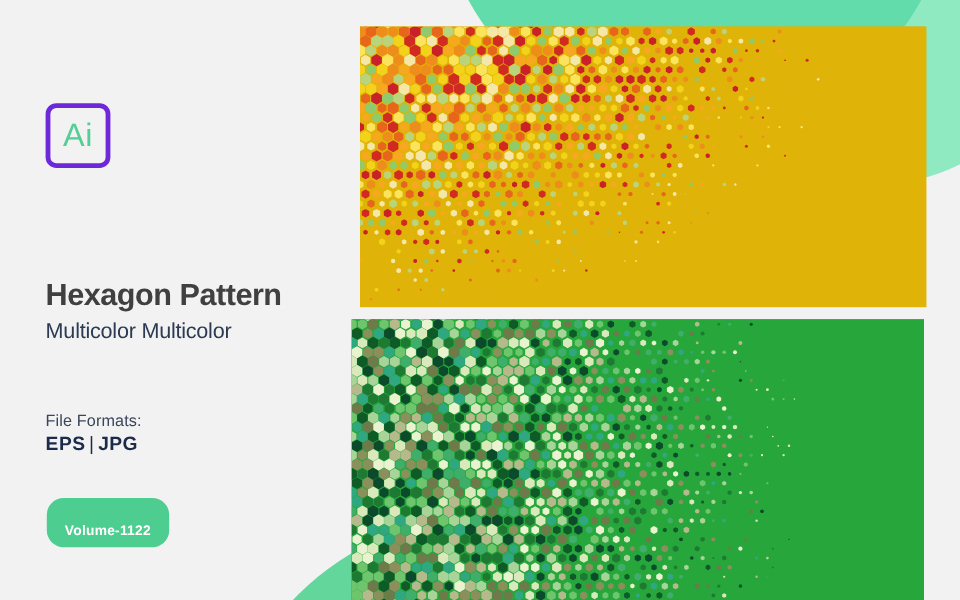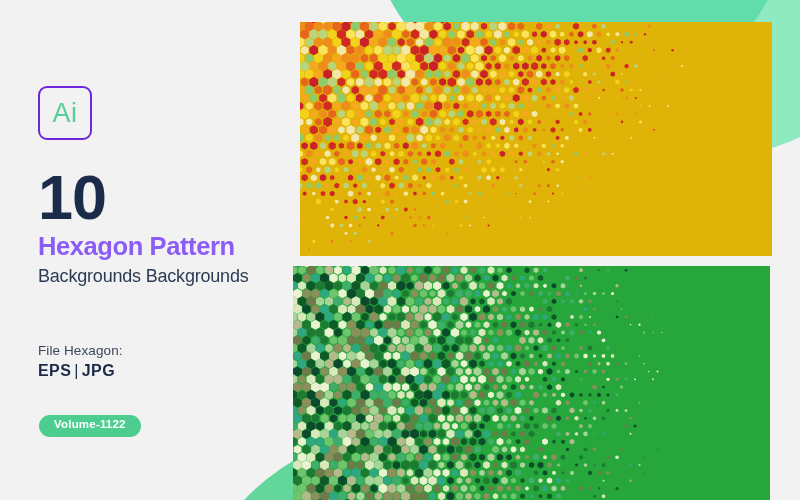--- a/index.html
+++ b/index.html
@@ -54,21 +54,21 @@
     width: 250px;
     height: 500px;
   }
 
   #ai-badge {
     position: absolute;
     left: 0;
     top: 86px;
     width: 54px;
     height: 54px;
-    border: 2px solid #6d28d9;
+    border: 4px solid #6d28d9;
     border-radius: 9px;
     display: flex;
     align-items: center;
     justify-content: center;
   }
   #ai-badge-text {
     color: #55CE96;
     font-size: 27px;
     letter-spacing: 0.5px;
     line-height: 1;
@@ -85,21 +85,21 @@
     letter-spacing: -1px;
     line-height: 1;
   }
 
   #title-main {
     position: absolute;
     left: 0;
     top: 234px;
     font-size: 25.5px;
     font-weight: bold;
-    color: #8b5cf6;
+    color: #404040;
     letter-spacing: -0.4px;
     line-height: 1;
     white-space: nowrap;
   }
 
   #subtitle-block {
     position: absolute;
     left: 0;
     top: 265px;
     font-size: 18px;
@@ -129,21 +129,21 @@
 
   #volume-badge {
     position: absolute;
     left: 1px;
     top: 415px;
     background: #4ECD90;
     color: #FFFFFF;
     font-size: 11.5px;
     font-weight: bold;
     letter-spacing: 0.2px;
-    padding: 3px 15px 7px;
+    padding: 22px 15px 7px;
     border-radius: 14px;
     display: inline-block;
   }
 
   
   .preview {
     position: absolute;
     overflow: hidden;
   }
   #preview-yellow {
@@ -170,29 +170,28 @@
   <div class="blob" id="blob-mint-light"></div>
   <div class="blob" id="blob-mint-mid"></div>
   <div class="blob" id="blob-green-bottom"></div>
 
   <div id="left-col">
 
     <div id="ai-badge">
       <span id="ai-badge-text">Ai</span>
     </div>
 
-    <div id="count-number">10</div>
 
     <div id="title-main">Hexagon Pattern</div>
 
     <div id="subtitle-block">
-      <div>Backgrounds Backgrounds</div>
+      <div>Multicolor Multicolor</div>
     </div>
 
-    <div id="formats-label">File Hexagon:</div>
+    <div id="formats-label">File Formats:</div>
     <div id="formats-values">
       <span>EPS</span><span class="sep">|</span><span>JPG</span>
     </div>
 
     <div id="volume-badge">Volume-1122</div>
   </div>
 
   <div class="preview" id="preview-yellow">
     <svg id="svg-yellow" viewBox="0 0 472 234" preserveAspectRatio="none">
         <rect width="472" height="234" fill="#DFB307"></rect>

